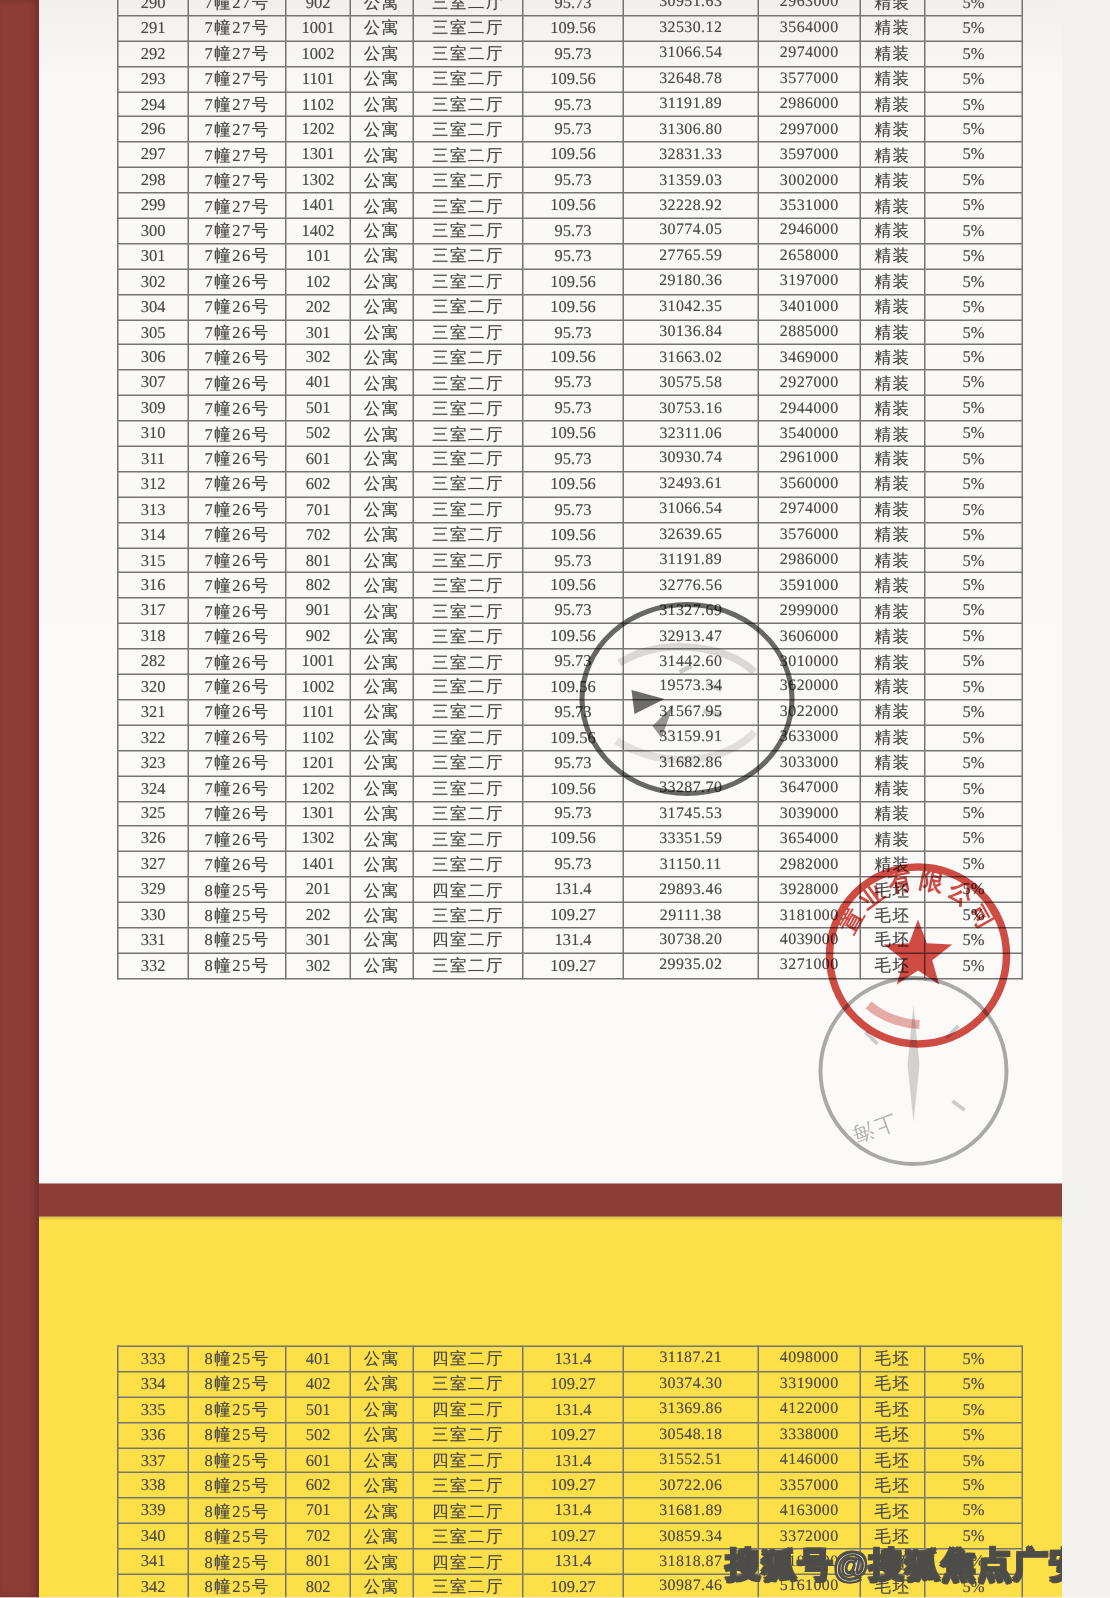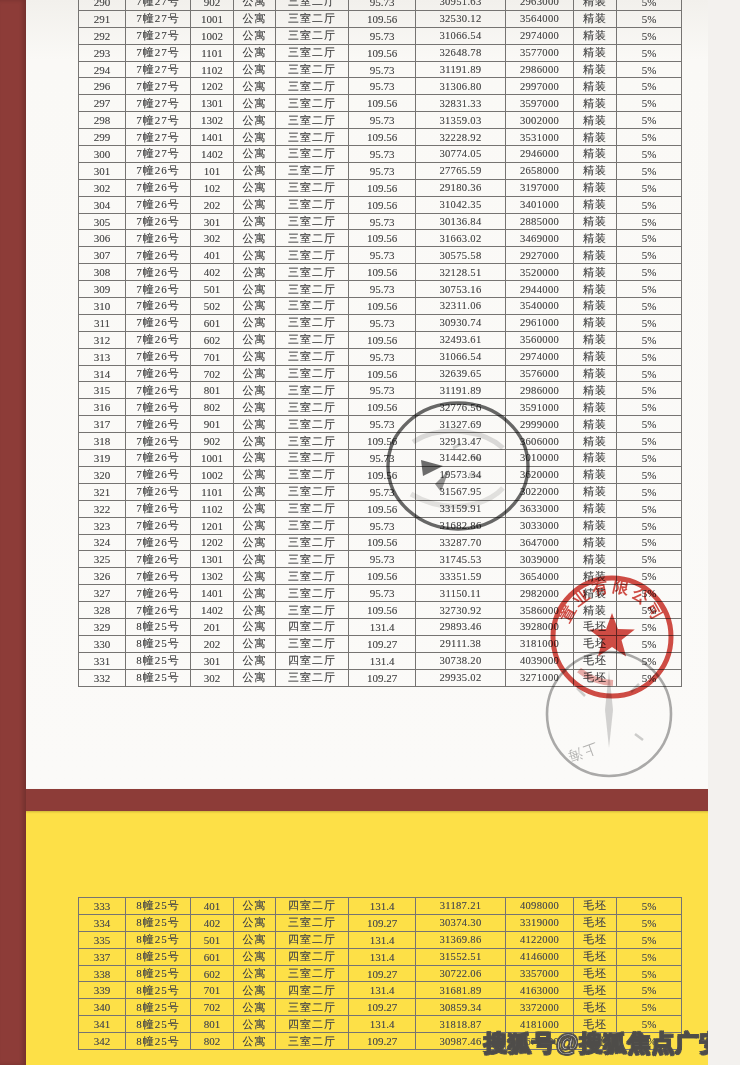--- a/index.html
+++ b/index.html
@@ -250,32 +250,20 @@
             <td>401</td>
             <td>公寓</td>
             <td>三室二厅</td>
             <td>95.73</td>
             <td>30575.58</td>
             <td>2927000</td>
             <td>精装</td>
             <td>5%</td>
           </tr>
           <tr>
-            <td>308</td>
-            <td>7幢26号</td>
-            <td>402</td>
-            <td>公寓</td>
-            <td>三室二厅</td>
-            <td>109.56</td>
-            <td>32128.51</td>
-            <td>3520000</td>
-            <td>精装</td>
-            <td>5%</td>
-          </tr>
-          <tr>
             <td>309</td>
             <td>7幢26号</td>
             <td>501</td>
             <td>公寓</td>
             <td>三室二厅</td>
             <td>95.73</td>
             <td>30753.16</td>
             <td>2944000</td>
             <td>精装</td>
             <td>5%</td>
@@ -382,21 +370,21 @@
             <td>902</td>
             <td>公寓</td>
             <td>三室二厅</td>
             <td>109.56</td>
             <td>32913.47</td>
             <td>3606000</td>
             <td>精装</td>
             <td>5%</td>
           </tr>
           <tr>
-            <td>319</td>
+            <td>282</td>
             <td>7幢26号</td>
             <td>1001</td>
             <td>公寓</td>
             <td>三室二厅</td>
             <td>95.73</td>
             <td>31442.60</td>
             <td>3010000</td>
             <td>精装</td>
             <td>5%</td>
           </tr>
@@ -486,32 +474,20 @@
           </tr>
           <tr>
             <td>327</td>
             <td>7幢26号</td>
             <td>1401</td>
             <td>公寓</td>
             <td>三室二厅</td>
             <td>95.73</td>
             <td>31150.11</td>
             <td>2982000</td>
-            <td>精装</td>
-            <td>5%</td>
-          </tr>
-          <tr>
-            <td>328</td>
-            <td>7幢26号</td>
-            <td>1402</td>
-            <td>公寓</td>
-            <td>三室二厅</td>
-            <td>109.56</td>
-            <td>32730.92</td>
-            <td>3586000</td>
             <td>精装</td>
             <td>5%</td>
           </tr>
           <tr>
             <td>329</td>
             <td>8幢25号</td>
             <td>201</td>
             <td>公寓</td>
             <td>四室二厅</td>
             <td>131.4</td>
@@ -605,20 +581,32 @@
             <td>501</td>
             <td>公寓</td>
             <td>四室二厅</td>
             <td>131.4</td>
             <td>31369.86</td>
             <td>4122000</td>
             <td>毛坯</td>
             <td>5%</td>
           </tr>
           <tr>
+            <td>336</td>
+            <td>8幢25号</td>
+            <td>502</td>
+            <td>公寓</td>
+            <td>三室二厅</td>
+            <td>109.27</td>
+            <td>30548.18</td>
+            <td>3338000</td>
+            <td>毛坯</td>
+            <td>5%</td>
+          </tr>
+          <tr>
             <td>337</td>
             <td>8幢25号</td>
             <td>601</td>
             <td>公寓</td>
             <td>四室二厅</td>
             <td>131.4</td>
             <td>31552.51</td>
             <td>4146000</td>
             <td>毛坯</td>
             <td>5%</td>
@@ -672,21 +660,21 @@
             <td>5%</td>
           </tr>
           <tr>
             <td>342</td>
             <td>8幢25号</td>
             <td>802</td>
             <td>公寓</td>
             <td>三室二厅</td>
             <td>109.27</td>
             <td>30987.46</td>
-            <td>2673000</td>
+            <td>5161000</td>
             <td>毛坯</td>
             <td>5%</td>
           </tr>
         </tbody>
     </table>
   </div>
 
   <svg class="stamp stamp-a" width="150" height="132" viewBox="0 0 150 132">
     <ellipse cx="75" cy="66" rx="70" ry="63" fill="none" stroke="#3f3f3f" stroke-width="3.4" opacity="0.78"></ellipse>
     <path d="M30 42 q22 -14 52 -10 q24 3 38 16" fill="none" stroke="#8a8a8a" stroke-width="5" opacity="0.28"></path>

